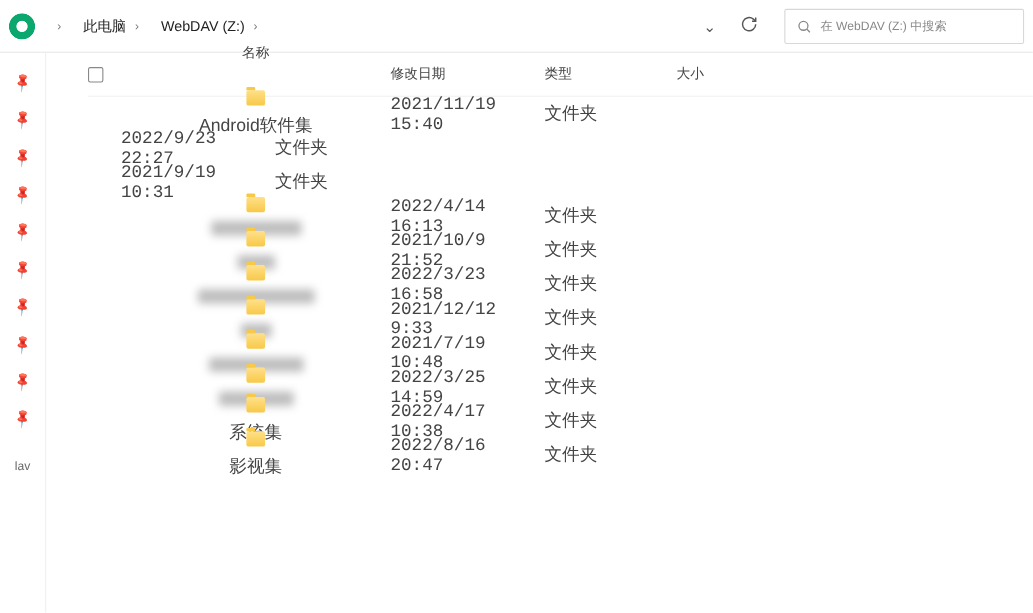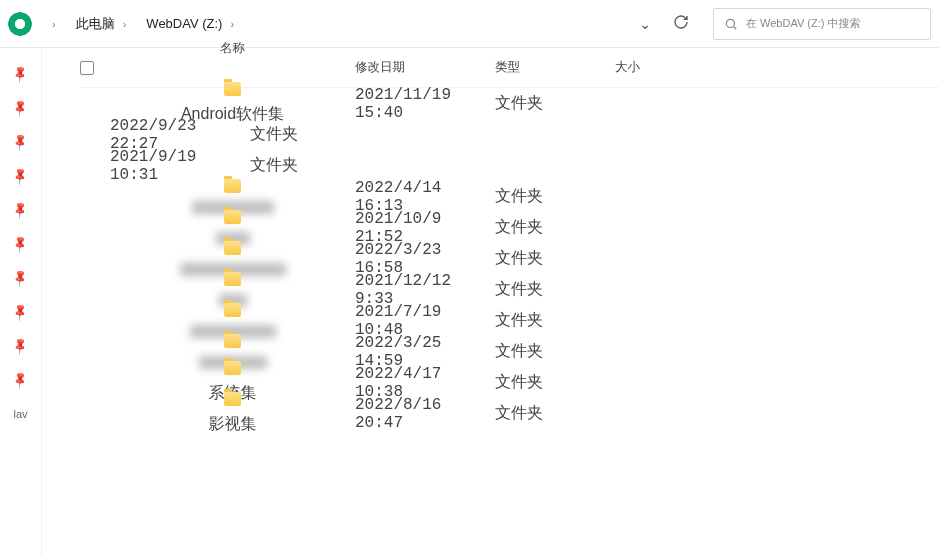--- a/index.html
+++ b/index.html
@@ -11,21 +11,21 @@
     .breadcrumb-item { cursor: pointer; padding-left: 12px; }
     .breadcrumb-sep { margin: 0 8px; color: #777; font-size: 11px; }
     .nav-buttons { display: flex; gap: 22px; padding-right: 12px; align-items: center; color: #555; }
     .nav-btn { cursor: pointer; font-size: 14px; }
     .search-box { width: 218px; height: 32px; border: 1px solid #d8d8d8; border-radius: 2px; display: flex; align-items: center; padding: 0 10px; gap: 8px; color: #888; font-size: 11px; }
     .search-icon-svg { width: 14px; height: 14px; color: #888; }
     
     .main { display: flex; height: calc(557px - 48px); }
     .quickaccess { width: 42px; border-right: 1px solid #f0f0f0; padding-top: 20px; display: flex; flex-direction: column; align-items: center; gap: 20px; }
     .pin { color: #7a7a7a; font-size: 12px; transform: rotate(-40deg); }
-    .qa-label { font-size: 11px; color: #666; }
+    .qa-label { font-size: 11px; color: #666; margin-top: 10px; }
     
     .filelist { flex: 1; padding-left: 38px; position: relative; }
     .headers { display: flex; height: 40px; align-items: center; border-bottom: 1px solid #f2f2f2; font-size: 12.5px; color: #444; }
     .col-check { width: 30px; display: flex; align-items: center; }
     .col-name { width: 245px; display: flex; align-items: center; gap: 28px; flex-direction: column; }
     .col-date { width: 140px; font-family: Liberation Mono, monospace; }
     .col-type { width: 120px; }
     .col-size { width: 110px; }
     .checkbox { width: 14px; height: 14px; border: 1px solid #888; border-radius: 2px; }
     .sort-caret { color: #888; font-size: 10px; }

